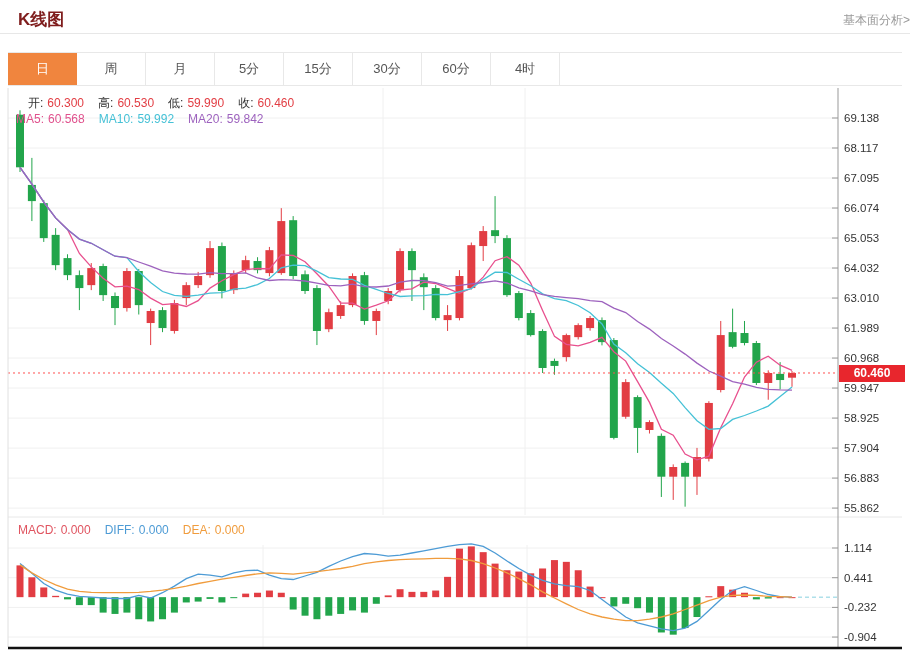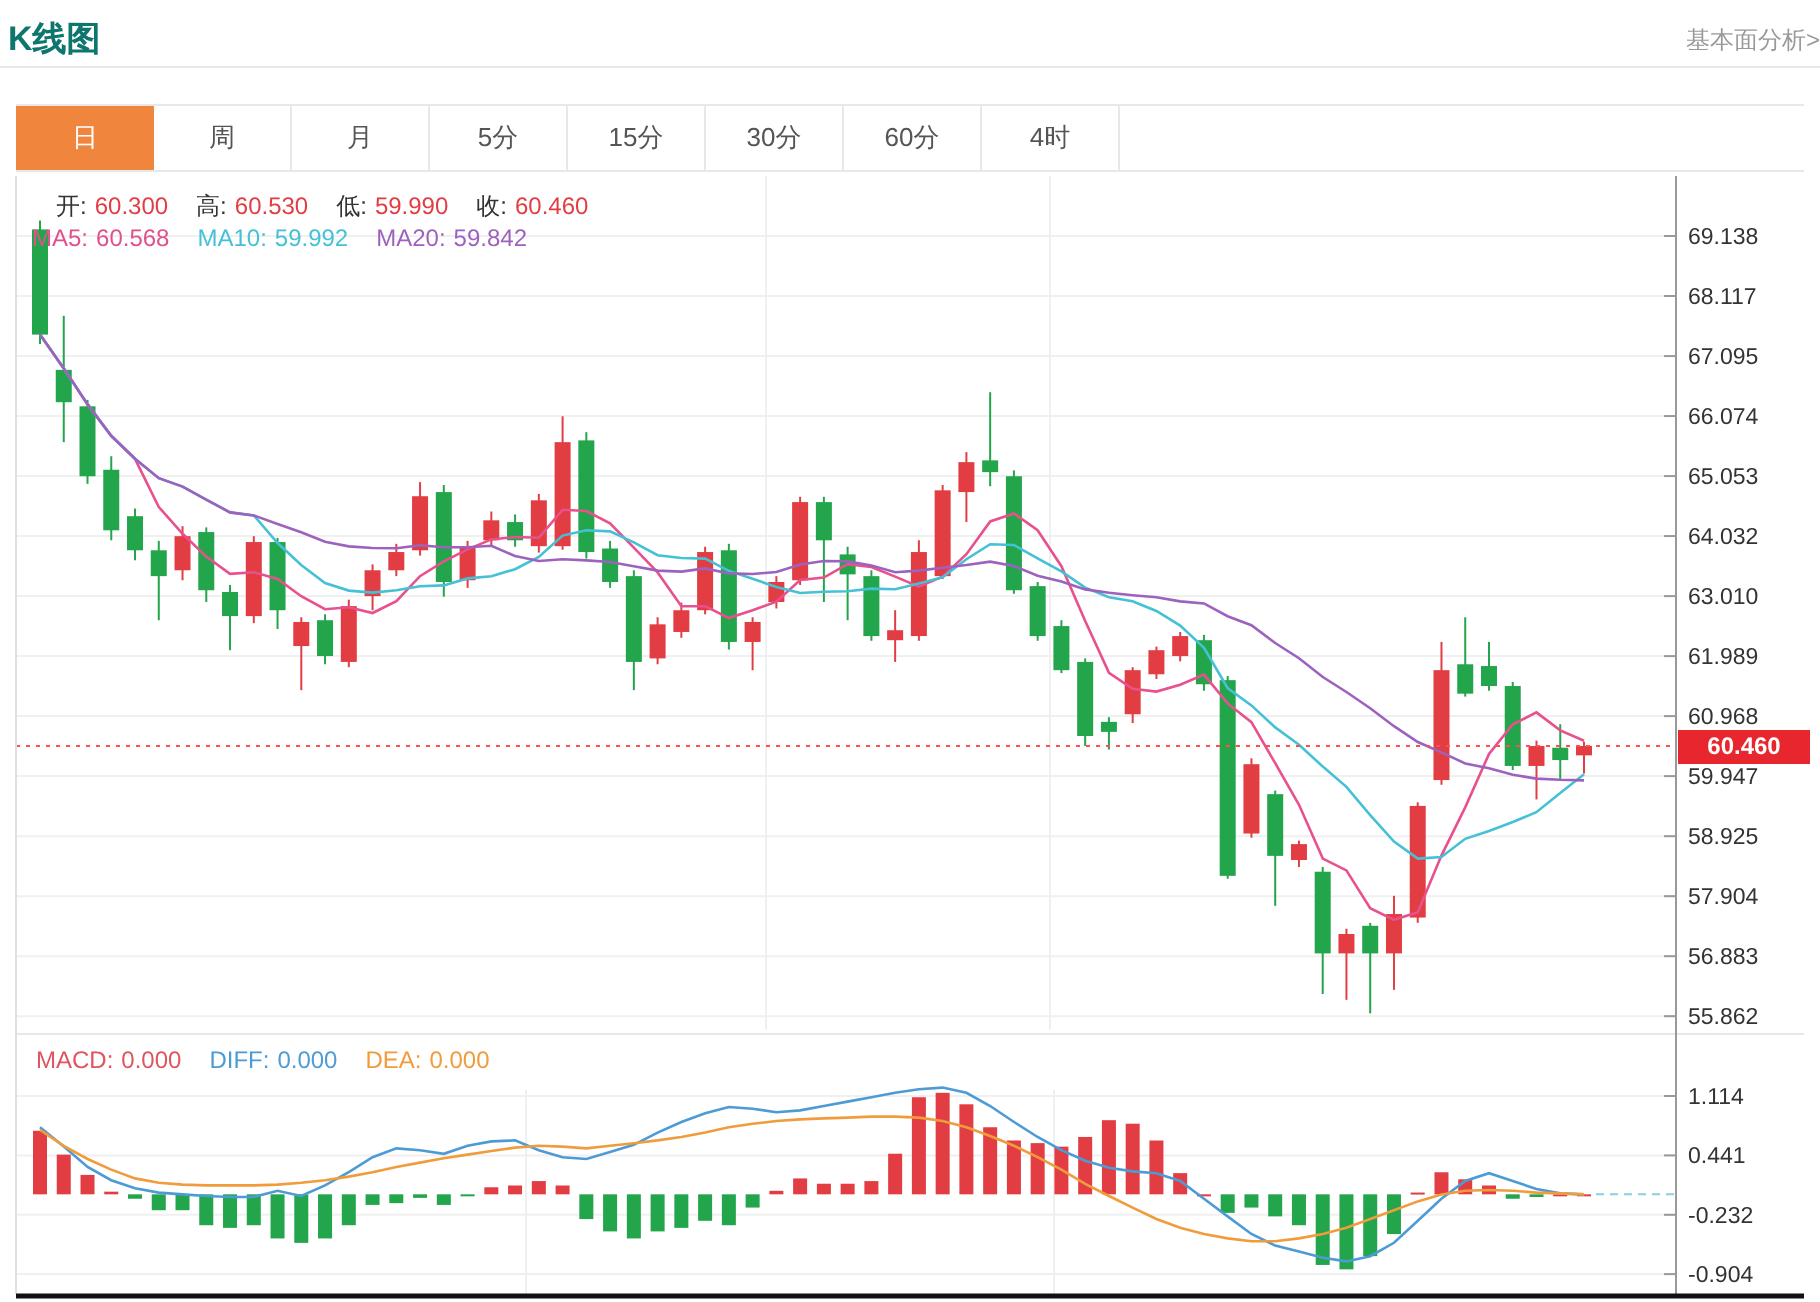--- a/index.html
+++ b/index.html
@@ -1,18 +1,18 @@
 <!DOCTYPE html>
 <html><head>
 <meta charset="utf-8">
 <style>
   html,body{margin:0;padding:0;background:#fff;}
   body{width:910px;height:651px;position:relative;overflow:hidden;
        font-family:"Liberation Sans","DejaVu Sans",sans-serif;}
-  .hdr-title{position:absolute;left:4px;top:8px;font-size:17px;font-weight:bold;color:#0f766e;}
+  .hdr-title{position:absolute;left:18px;top:8px;font-size:17px;font-weight:bold;color:#7f1d1d;}
   .hdr-link{position:absolute;right:0;top:12px;font-size:12px;color:#999;cursor:pointer;text-decoration:none;}
   .hdr-divider{position:absolute;left:0;top:33px;width:910px;height:1px;background:#e7e7e7;}
   .tabstrip{position:absolute;left:8px;top:52px;width:894px;height:34px;
             border-top:1px solid #e8e8e8;border-bottom:1px solid #e8e8e8;box-sizing:border-box;
             display:flex;align-items:stretch;}
   .tab{width:69px;text-align:center;line-height:32px;font-size:13px;color:#555;
        border-right:1px solid #e8e8e8;cursor:pointer;background:#fff;box-sizing:border-box;}
   .tab:first-child{border-left:1px solid #e8e8e8;}
   .tab.active{background:#f0853e;color:#fff;border-color:#f0853e;}
   #chart-svg{position:absolute;left:0;top:0;}

